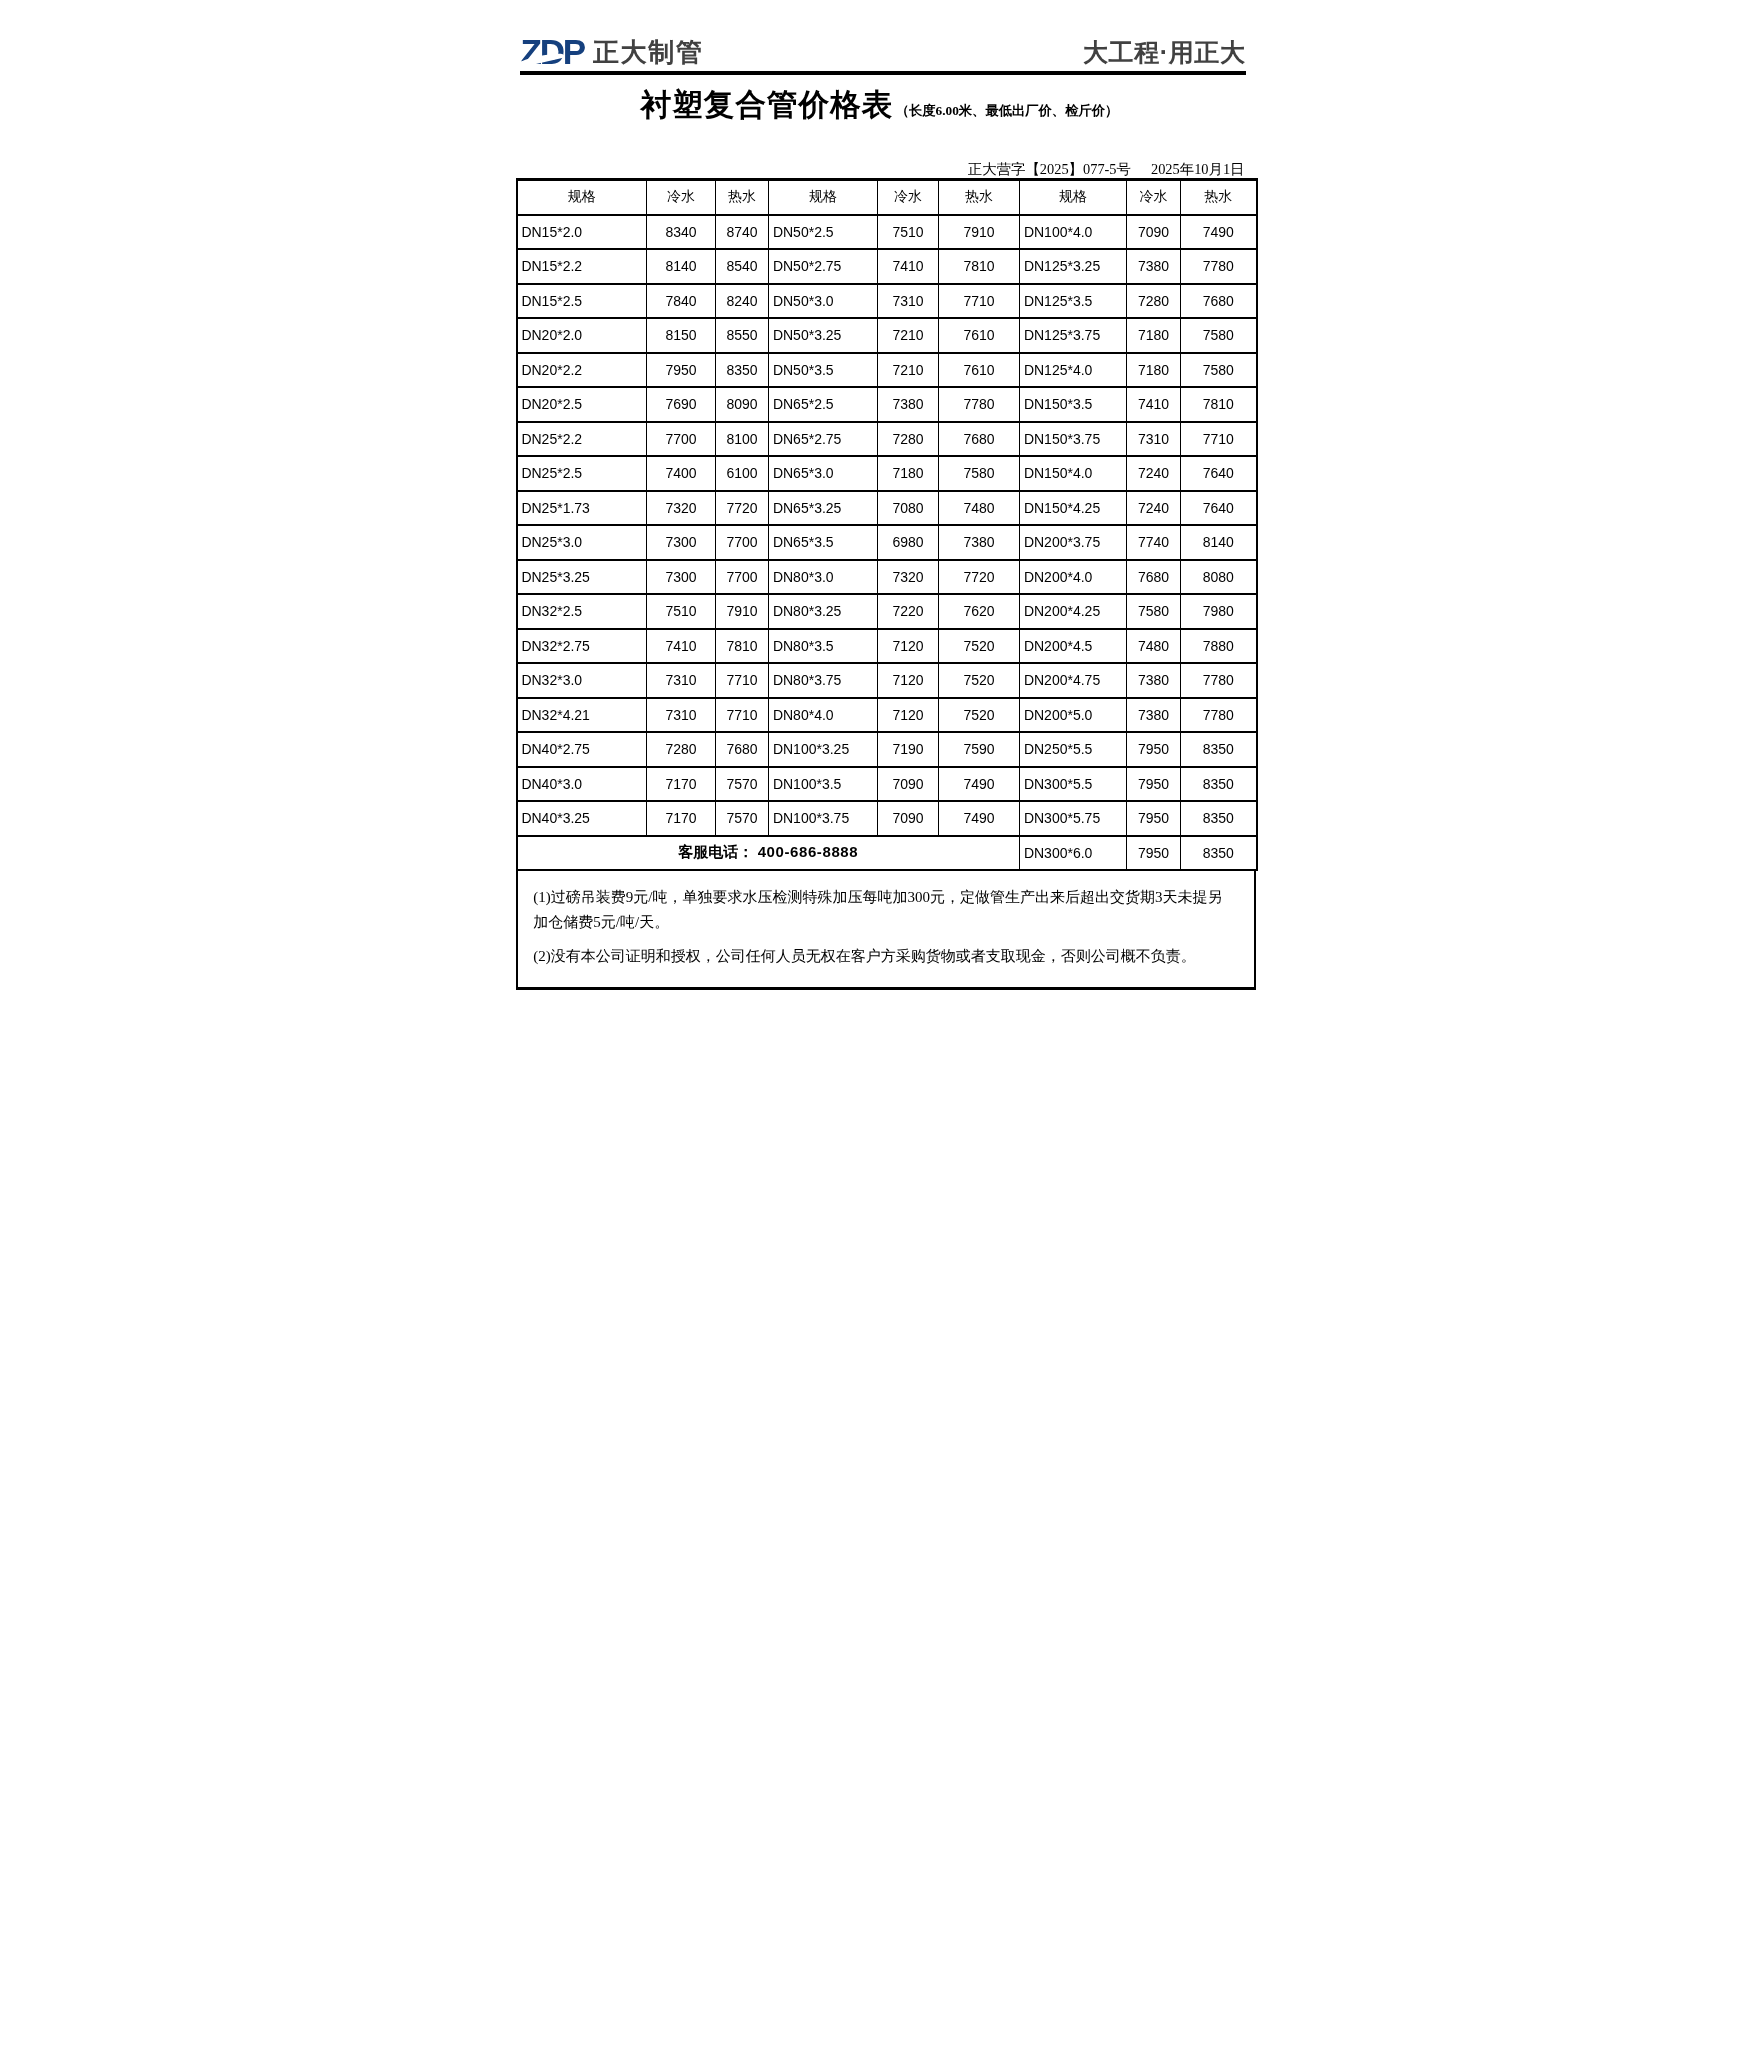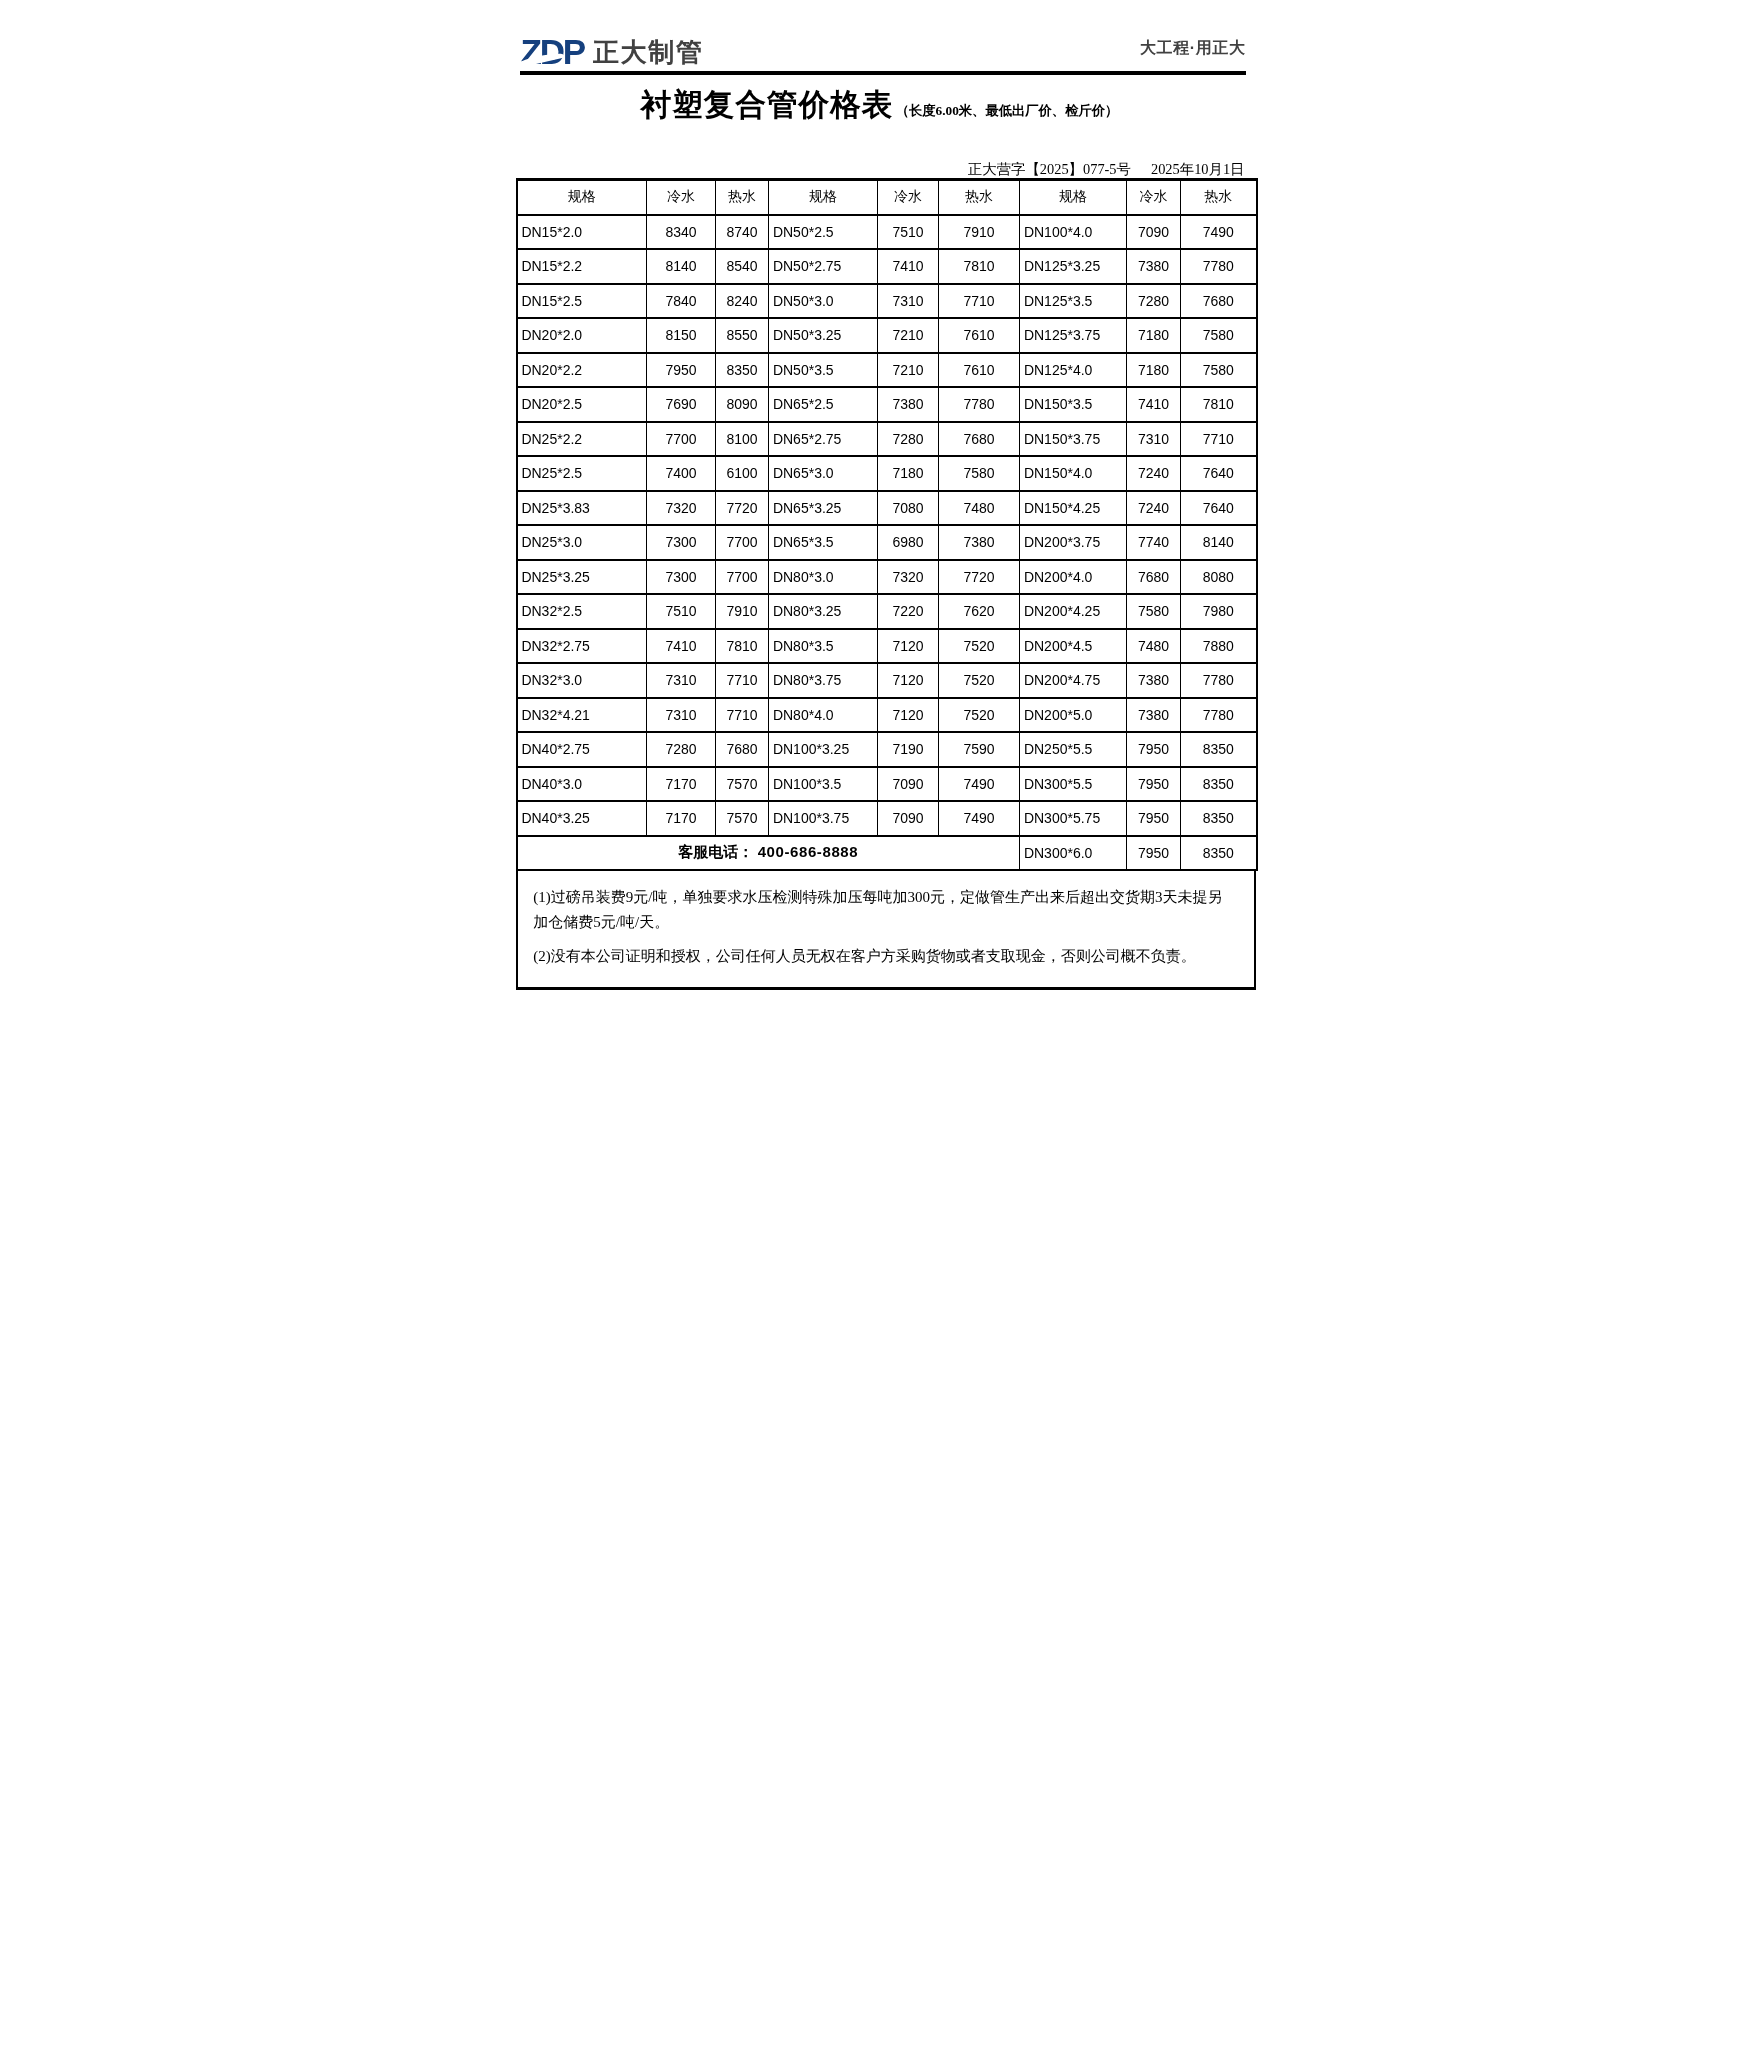--- a/index.html
+++ b/index.html
@@ -20,21 +20,21 @@
     content:""; position:absolute; left:-4.4px; bottom:6.1px;
     width:48px; height:6.7px; background:#ffffff;
     border-radius:50% 100% 0 50% / 100% 100% 0 60%;
     transform:rotate(-13deg);
   }
   .logo-cn {
     margin-left:9px; font-size:26px; font-weight:bold; color:#414141;
     letter-spacing:1.7px; line-height:1;
   }
   .slogan {
-    position:absolute; right:0; top:5.5px; font-size:16px; font-weight:bold;
+    position:absolute; right:0; top:5.5px; font-size:25px; font-weight:bold;
     color:#414141; letter-spacing:0.6px; line-height:1;
   }
   .rule { position:absolute; left:80px; width:726px; top:71px; height:3.9px; background:#000; }
 
   
   .title-line {
     position:absolute; left:0; right:0; top:85px; text-align:center;
     font-family:Liberation Serif, serif; font-weight:bold; white-space:nowrap;
   }
   .title-main { font-size:30.5px; letter-spacing:1.1px; }
@@ -211,21 +211,21 @@
             <td class="num">7400</td>
             <td class="num">6100</td>
             <td class="spec">DN65*3.0</td>
             <td class="num">7180</td>
             <td class="num">7580</td>
             <td class="spec">DN150*4.0</td>
             <td class="num">7240</td>
             <td class="num">7640</td>
           </tr>
           <tr>
-            <td class="spec">DN25*3.83</td>
+            <td class="spec">DN25*1.73</td>
             <td class="num">7320</td>
             <td class="num">7720</td>
             <td class="spec">DN65*3.25</td>
             <td class="num">7080</td>
             <td class="num">7480</td>
             <td class="spec">DN150*4.25</td>
             <td class="num">7240</td>
             <td class="num">7640</td>
           </tr>
           <tr>

